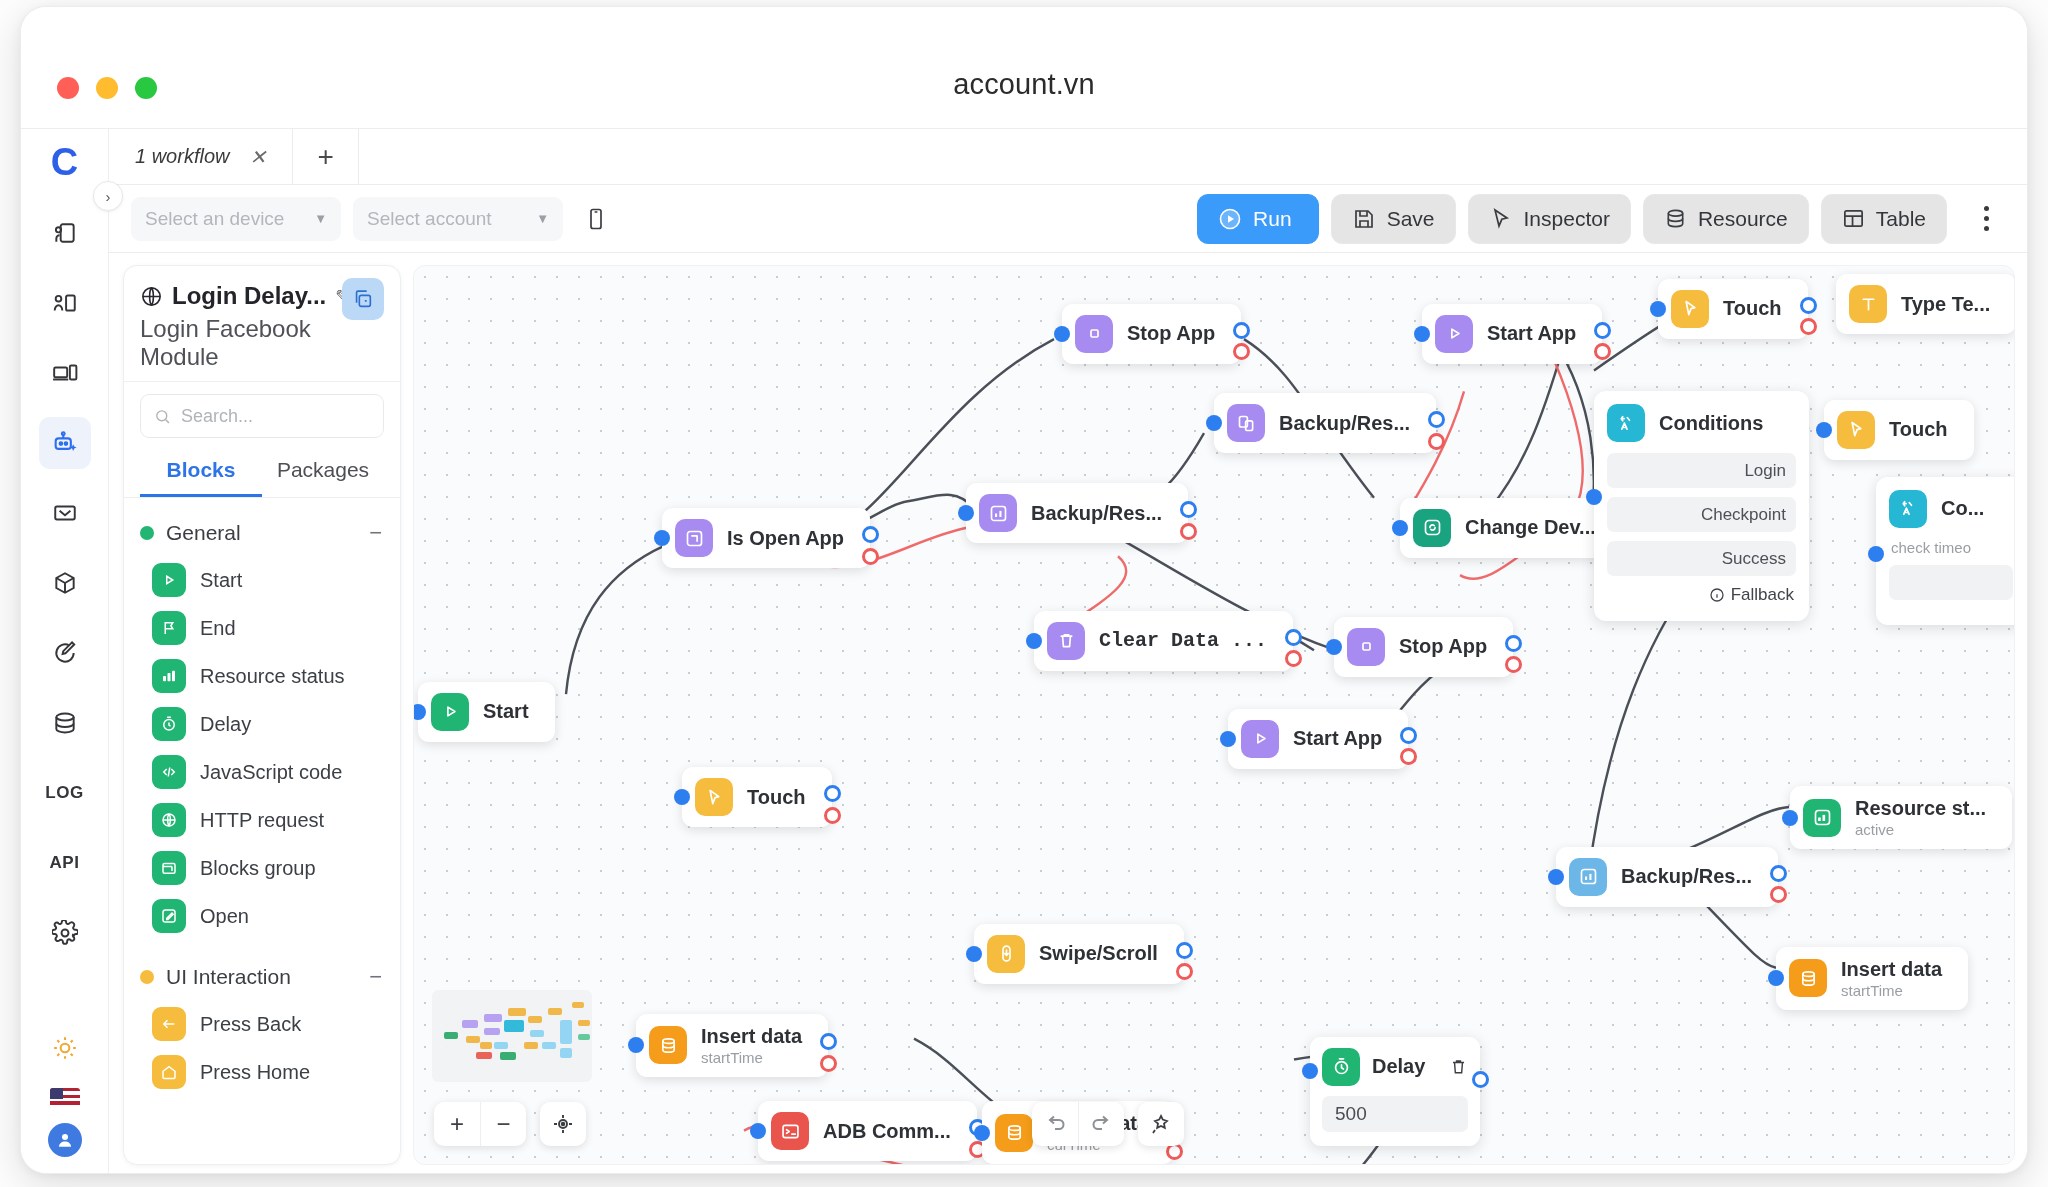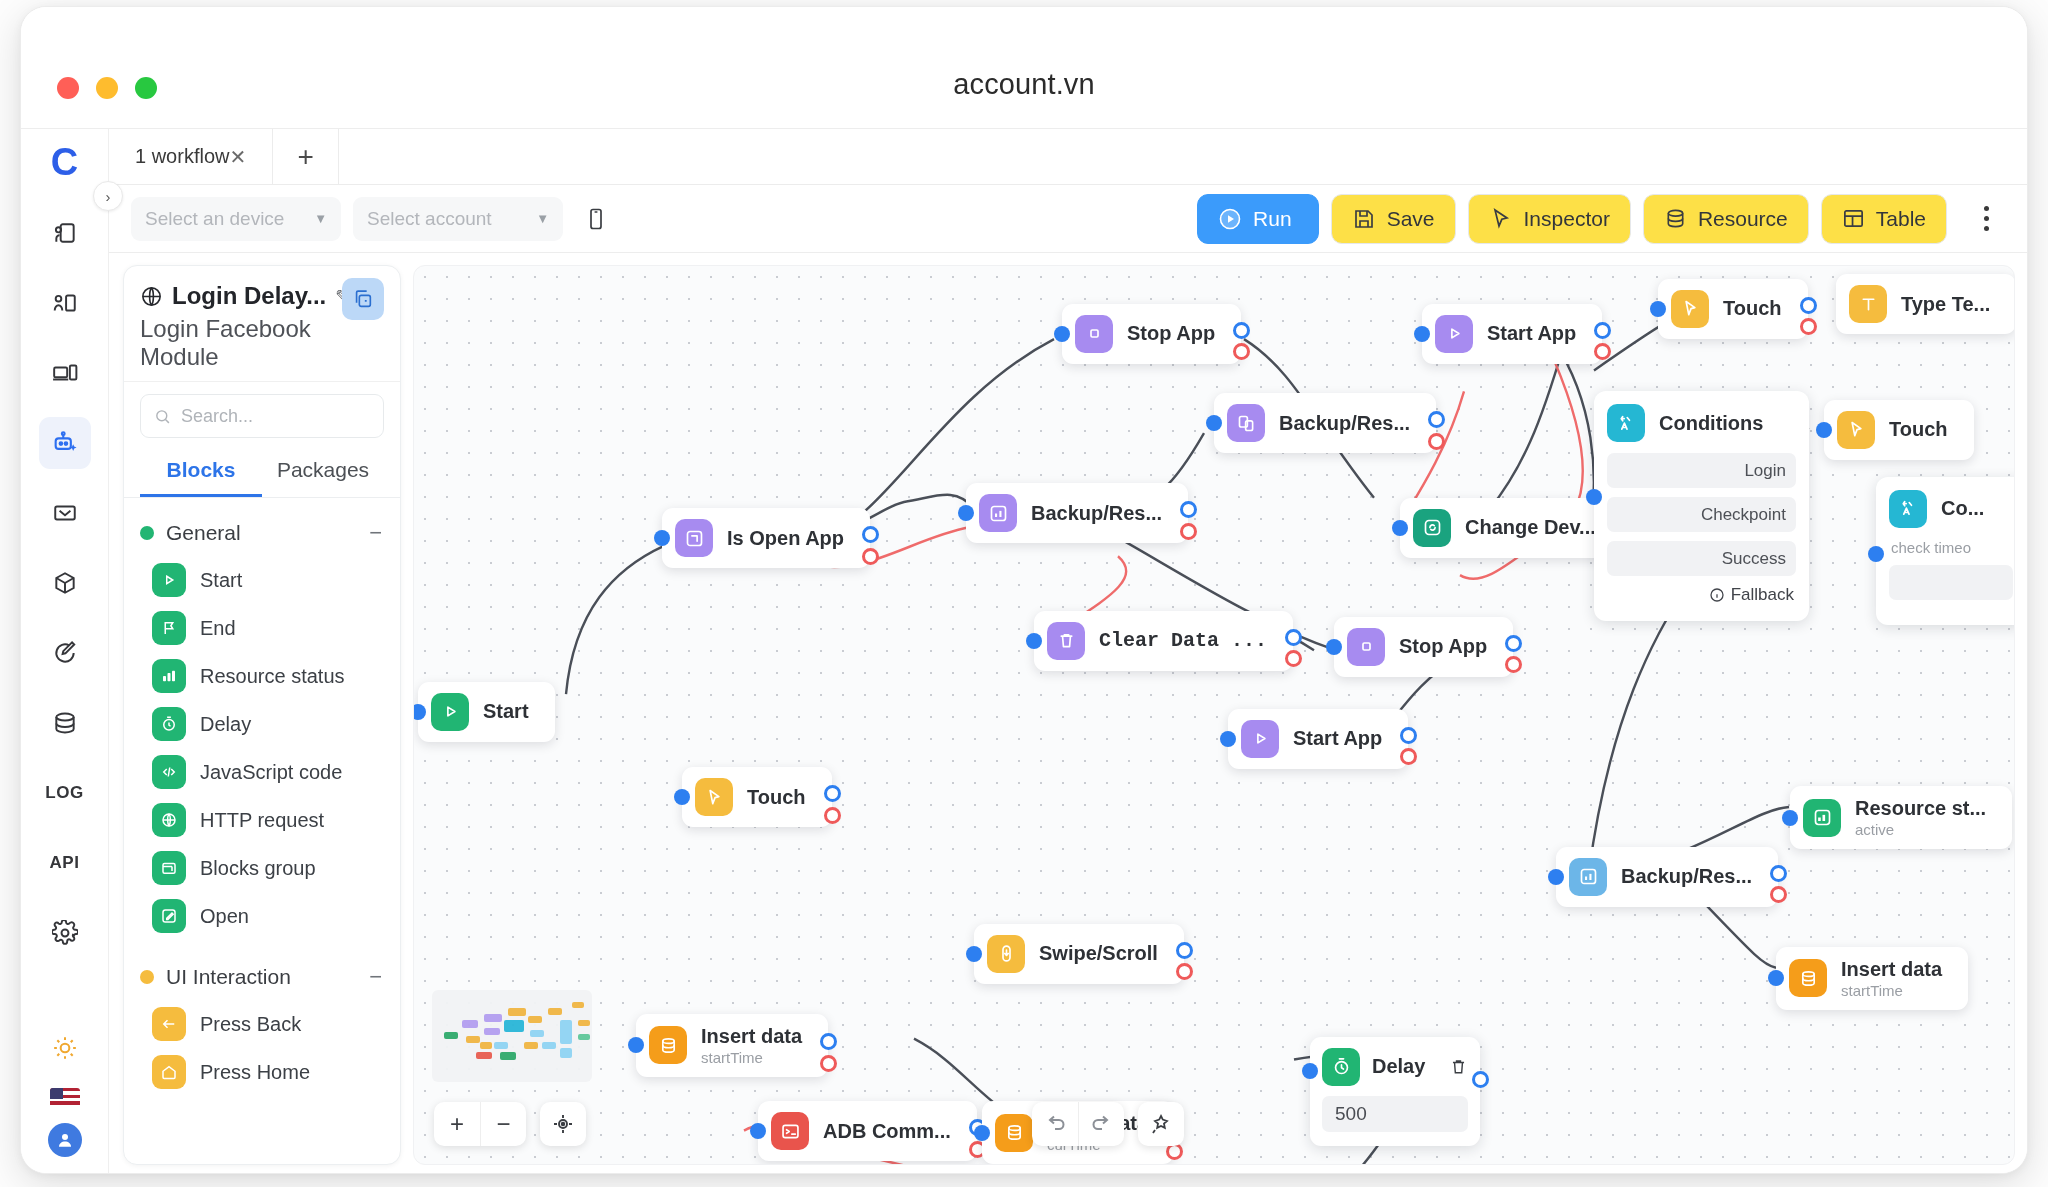--- a/index.html
+++ b/index.html
@@ -68,41 +68,41 @@
     position: absolute; right: -15px; top: 52px; width: 30px; height: 30px;
     border-radius: 50%; background: #fff; border: 1px solid #e9e9e9;
     display: flex; align-items: center; justify-content: center;
     font-size: 15px; color: #555; z-index: 40; box-shadow: 0 1px 3px rgba(0,0,0,.08);
   }
   
   .main { flex: 1; display: flex; flex-direction: column; min-width: 0; position: relative; }
   
   .tabstrip { height: 56px; display: flex; align-items: stretch; border-bottom: 1px solid #ececec; background:#fff; }
   .tab {
-    display: flex; align-items: center; padding: 0 26px;
-    font-size: 20px; color: #3a3a3a; border-right: 1px solid #ececec; cursor: pointer;
+    display: flex; align-items: center; gap: 20px; padding: 0 26px;
+    font-size: 20px; color: #3a3a3a; border-right: 1px solid #ececec; cursor: pointer; font-style: italic;
   }
   .tab-close { color: #6a6a6a; font-size: 20px; }
   .tab-add {
     width: 66px; display: flex; align-items: center; justify-content: center;
     font-size: 28px; color: #4a4a4a; border-right: 1px solid #ececec; cursor: pointer;
   }
   
   .toolbar { height: 68px; display: flex; align-items: center; padding: 0 22px;
              border-bottom: 1px solid #ededed; background: #fff; gap: 12px; position: relative; text-align: right; }
   .sel {
     height: 44px; min-width: 210px; border-radius: 9px; background: #f6f7f8;
     display: flex; align-items: center; justify-content: space-between;
     padding: 0 14px; font-size: 19px; color: #b3b6bb; cursor: pointer;
   }
   .sel .chev { font-size: 13px; color: #9aa0a6; }
   .phone-btn { width: 42px; height: 44px; display:flex; align-items:center; justify-content:center; cursor:pointer;}
   .tb-right { margin-left: auto; display: flex; align-items: center; gap: 12px; }
   .tb-btn {
-    height: 50px; border-radius: 11px; border: 1px solid #e6e8ea; background: #fde047;
+    height: 50px; border-radius: 11px; border: 1px solid #e6e8ea; background: #e5e5e5;
     display: flex; align-items: center; gap: 11px; padding: 0 20px;
     font-size: 21px; color: #33363b; cursor: pointer;
   }
   .tb-btn.run { background: #3b9bfb; border-color: #3b9bfb; color: #fff; padding: 0 26px 0 20px; }
   .kebab { width: 38px; height: 50px; display: flex; flex-direction: column;
            align-items: center; justify-content: center; gap: 5px; cursor: pointer; margin-left: 8px; }
   .kebab i { width: 5px; height: 5px; background: #3a3a3a; border-radius: 50%; display: block; }
   
   .content { flex: 1; display: flex; min-height: 0; background: #fff; position: relative; }
   

